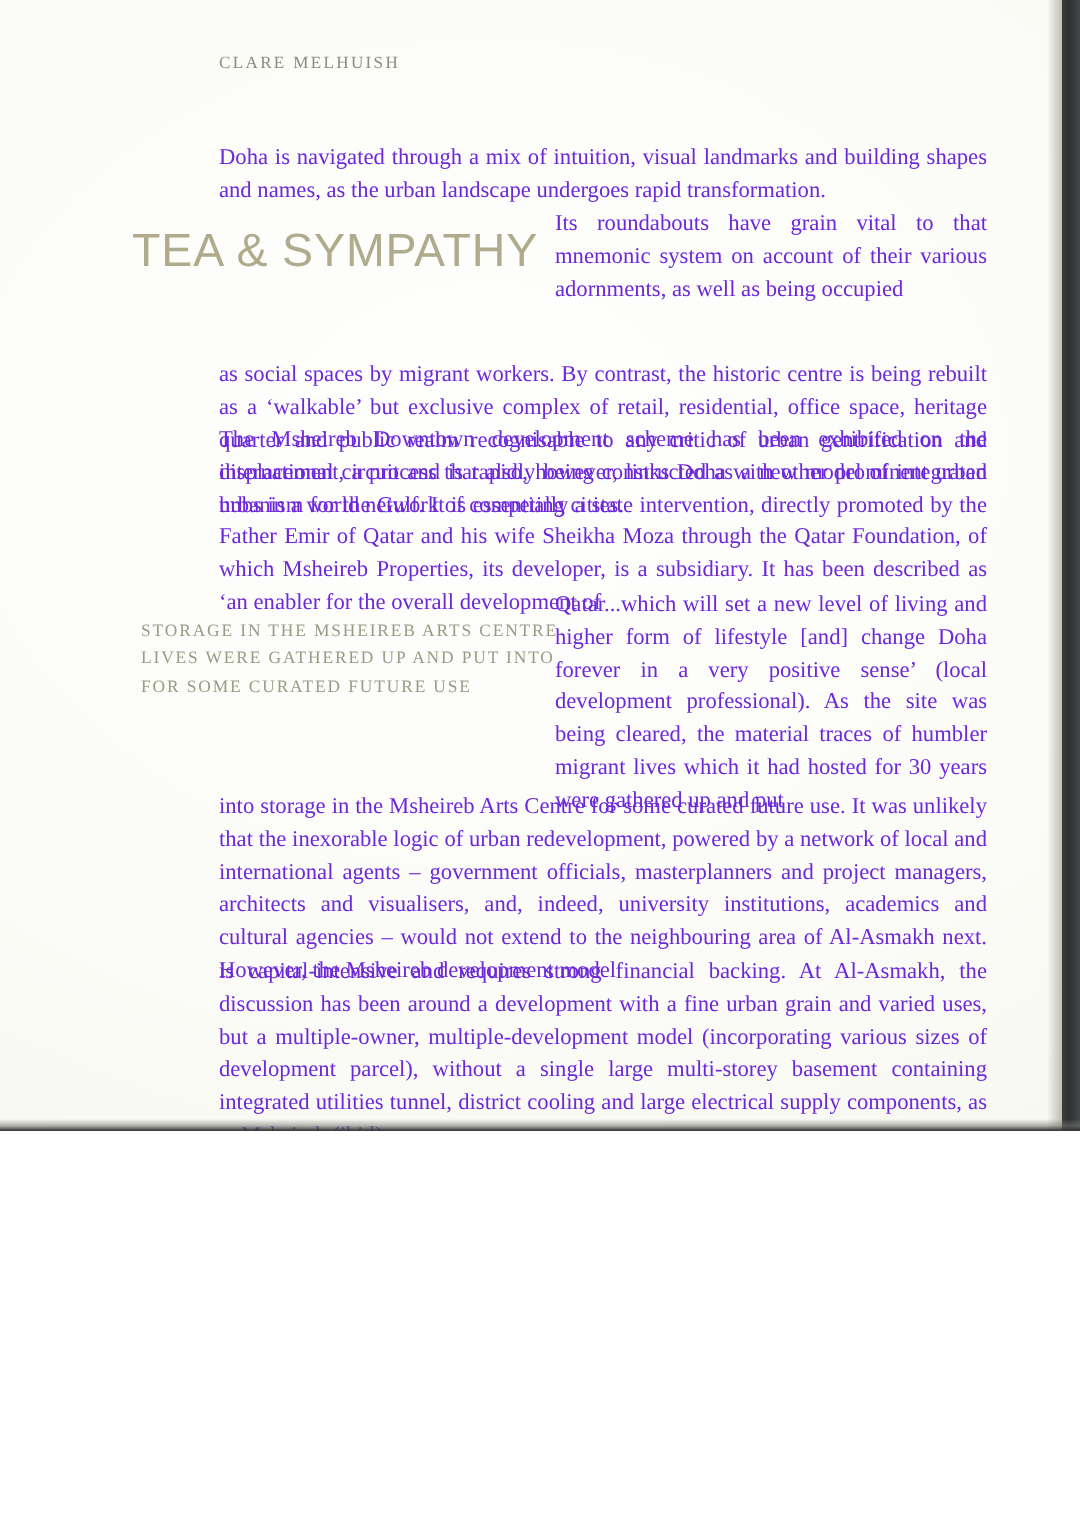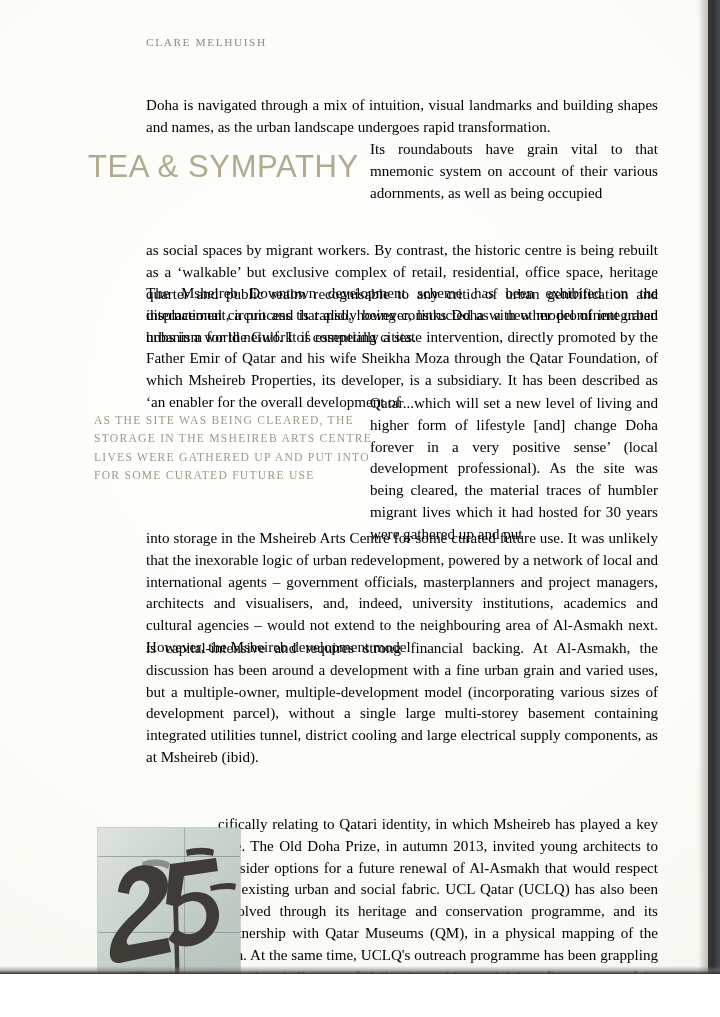--- a/index.html
+++ b/index.html
@@ -11,21 +11,21 @@
     width: 720px;
     height: 1017px;
     overflow: hidden;
     font-family: "Liberation Serif", "DejaVu Serif", serif;
   }
 
   
   #page {
     position: relative;
     width: 720px;
-    height: 974px;
+    height: 754px;
     background: #fbfbf7;
     overflow: hidden;
   }
   
   #paper-tone {
     position: absolute;
     inset: 0;
     background:
       radial-gradient(ellipse 120% 90% at 45% 40%, rgba(255,255,255,0.85) 0%, rgba(249,249,243,0.2) 60%, rgba(238,238,230,0.45) 100%);
     pointer-events: none;
@@ -88,21 +88,21 @@
     letter-spacing: 0.6px;
     color: #b0ab8c;
     font-weight: 400;
     white-space: nowrap;
   }
 
   .body-col {
     position: absolute;
     font-size: 15.1px;
     line-height: 21.8px;
-    color: #000000;
+    color: #6d28d9;
     text-align: justify;
     text-justify: inter-word;
     hyphens: none;
   }
 
   
   #p1-top   { left: 146px; top: 80px;  width: 512px; }
   #p1-right { left: 370px; top: 124px; width: 288px; }
   #p1-rest  { left: 146px; top: 208px; width: 512px; margin-top: 32px; }
 
@@ -180,21 +180,20 @@
 
     <p class="body-col" id="p1-top">Doha is navigated through a mix of intuition, visual landmarks and building shapes and names, as the urban landscape undergoes rapid transformation.</p>
 
     <p class="body-col" id="p1-right">Its roundabouts have grain vital to that mnemonic system on account of their various adornments, as well as being occupied</p>
 
     <p class="body-col" id="p1-rest">as social spaces by migrant workers. By contrast, the historic centre is being rebuilt as a ‘walkable’ but exclusive complex of retail, residential, office space, heritage quarter and public realm recognisable to any critic of urban gentrification and displacement, a process that also, however, links Doha with other prominent urban hubs in a world network of competing cities.</p>
 
     <p class="body-col" id="p2">The Msheireb Downtown development scheme has been exhibited on the international circuit and is rapidly being constructed as a new model of integrated urbanism for the Gulf. It is essentially a state intervention, directly promoted by the Father Emir of Qatar and his wife Sheikha Moza through the Qatar Foundation, of which Msheireb Properties, its developer, is a subsidiary. It has been described as ‘an enabler for the overall development of</p>
 
     <blockquote id="pull-quote">
-      <span class="pq-line">As the site was being cleared, the</span>
       <span class="pq-line">storage in the Msheireb Arts Centre</span>
       <span class="pq-line">lives were gathered up and put into</span>
       <span class="pq-line">for some curated future use</span>
     </blockquote>
 
     <p class="body-col" id="p3-right">Qatar...which will set a new level of living and higher form of lifestyle [and] change Doha forever in a very positive sense’ (local development professional). As the site was being cleared, the material traces of humbler migrant lives which it had hosted for 30 years were gathered up and put</p>
 
     <p class="body-col" id="p3-rest">into storage in the Msheireb Arts Centre for some curated future use. It was unlikely that the inexorable logic of urban redevelopment, powered by a network of local and international agents – government officials, masterplanners and project managers, architects and visualisers, and, indeed, university institutions, academics and cultural agencies – would not extend to the neighbouring area of Al-Asmakh next. However, the Msheireb development model</p>
 
     <p class="body-col" id="p4">is capital-intensive and requires strong financial backing. At Al-Asmakh, the discussion has been around a development with a fine urban grain and varied uses, but a multiple-owner, multiple-development model (incorporating various sizes of development parcel), without a single large multi-storey basement containing integrated utilities tunnel, district cooling and large electrical supply components, as at Msheireb (ibid).</p>

